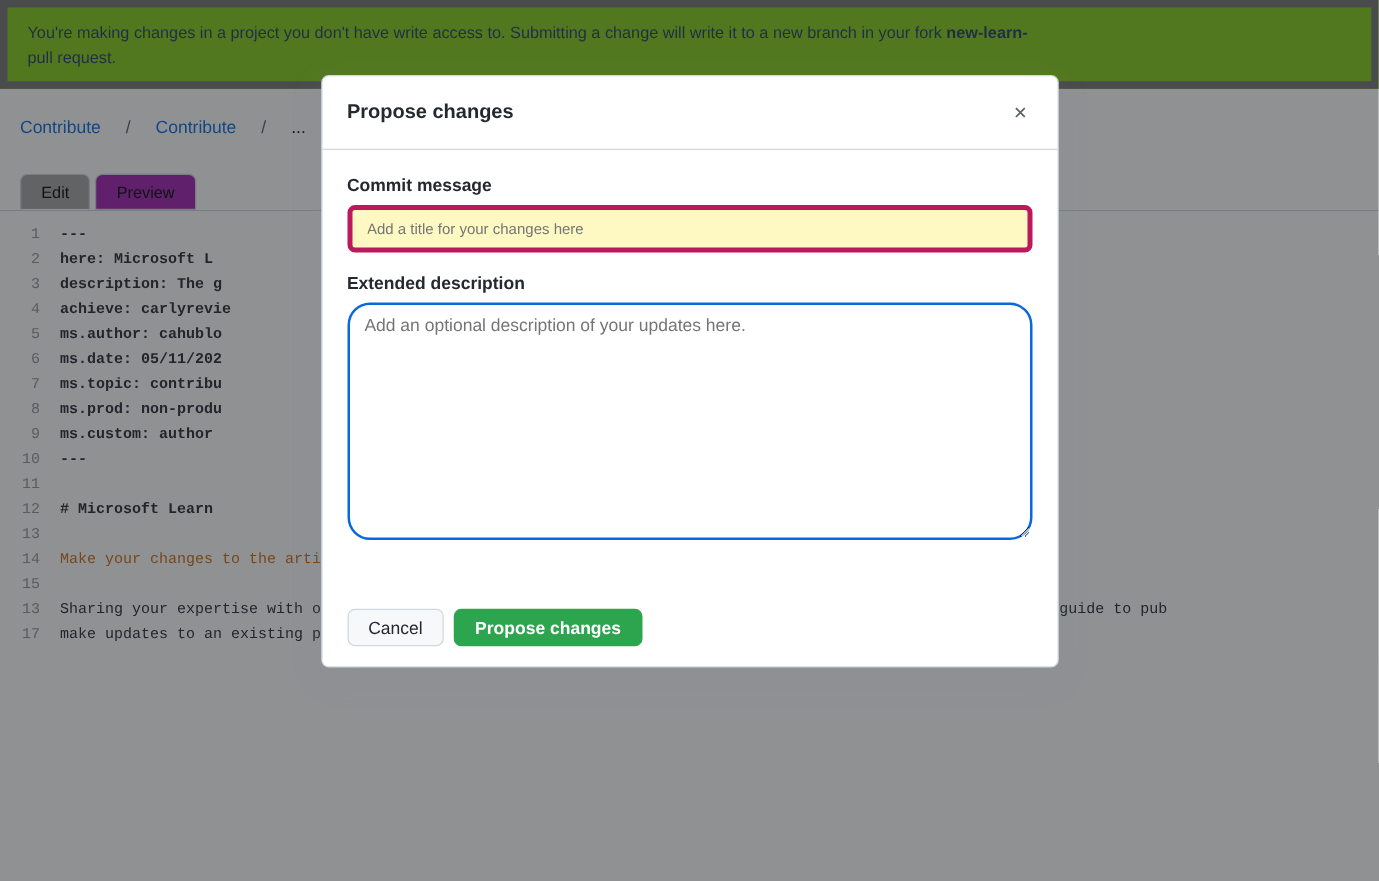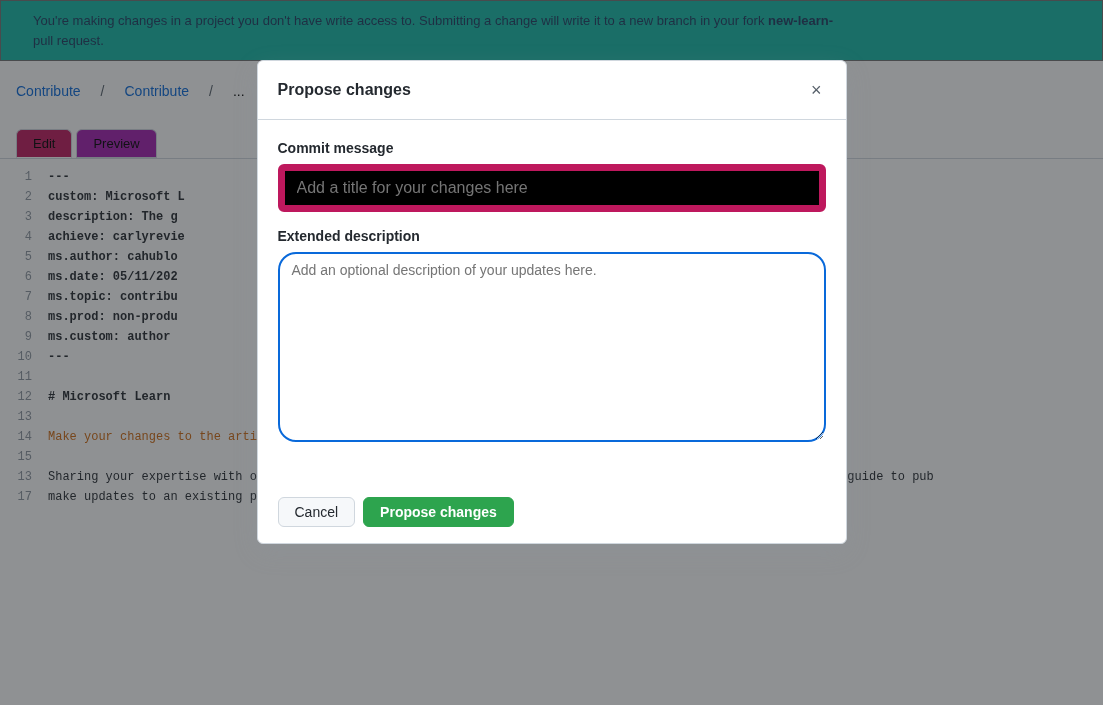--- a/index.html
+++ b/index.html
@@ -23,23 +23,23 @@
       position: absolute;
       top: 0;
       left: 0;
       width: 100%;
       height: 100%;
       background: #fff;
     }
 
     
     .banner {
-      background: #14b8a6;
-      border: 1px solid #737373;
-      padding: 10px 32px;
+      background: #84cc16;
+      border: 6px solid #737373;
+      padding: 10px 16px;
       font-size: 13px;
       color: #1e3a5f;
       line-height: 1.5;
       position: relative;
       z-index: 1;
     }
 
     .banner strong {
       font-weight: 600;
     }
@@ -78,21 +78,21 @@
       padding: 6px 16px;
       border: 1px solid #d0d7de;
       background: #a21caf;
       cursor: pointer;
       font-size: 13px;
       border-radius: 6px 6px 0 0;
       margin-right: 4px;
     }
 
     .tab-btn.active {
-      background: #be185d;
+      background: #a3a3a3;
       border-bottom-color: #fff;
       font-weight: 500;
     }
 
     
     .code-area {
       font-family: "SFMono-Regular", Consolas, "Liberation Mono", Menlo, monospace;
       font-size: 12px;
       padding: 8px 0;
       position: relative;
@@ -191,26 +191,26 @@
       display: block;
       font-size: 14px;
       font-weight: 600;
       color: #24292f;
       margin-bottom: 8px;
     }
 
     .form-input {
       width: 100%;
       padding: 8px 12px;
-      border: 7px solid #be185d;
+      border: 4px solid #be185d;
       border-radius: 6px;
-      font-size: 16px;
+      font-size: 12px;
       color: #57606a;
       outline: none;
-      background: #000000;
+      background: #fef9c3;
     }
 
     .form-textarea {
       width: 100%;
       padding: 8px 12px;
       border: 2px solid #0969da;
       border-radius: 18px;
       font-size: 14px;
       color: #57606a;
       outline: none;
@@ -281,21 +281,21 @@
     <button class="tab-btn">Preview</button>
   </div>
 
   <div class="code-area">
     <div class="code-line">
       <span class="line-num">1</span>
       <span class="line-content">---</span>
     </div>
     <div class="code-line">
       <span class="line-num">2</span>
-      <span class="line-content">custom: Microsoft L</span>
+      <span class="line-content">here: Microsoft L</span>
     </div>
     <div class="code-line">
       <span class="line-num">3</span>
       <span class="line-content">description: The g</span>
     </div>
     <div class="code-line">
       <span class="line-num">4</span>
       <span class="line-content">achieve: carlyrevie</span>
     </div>
     <div class="code-line">

